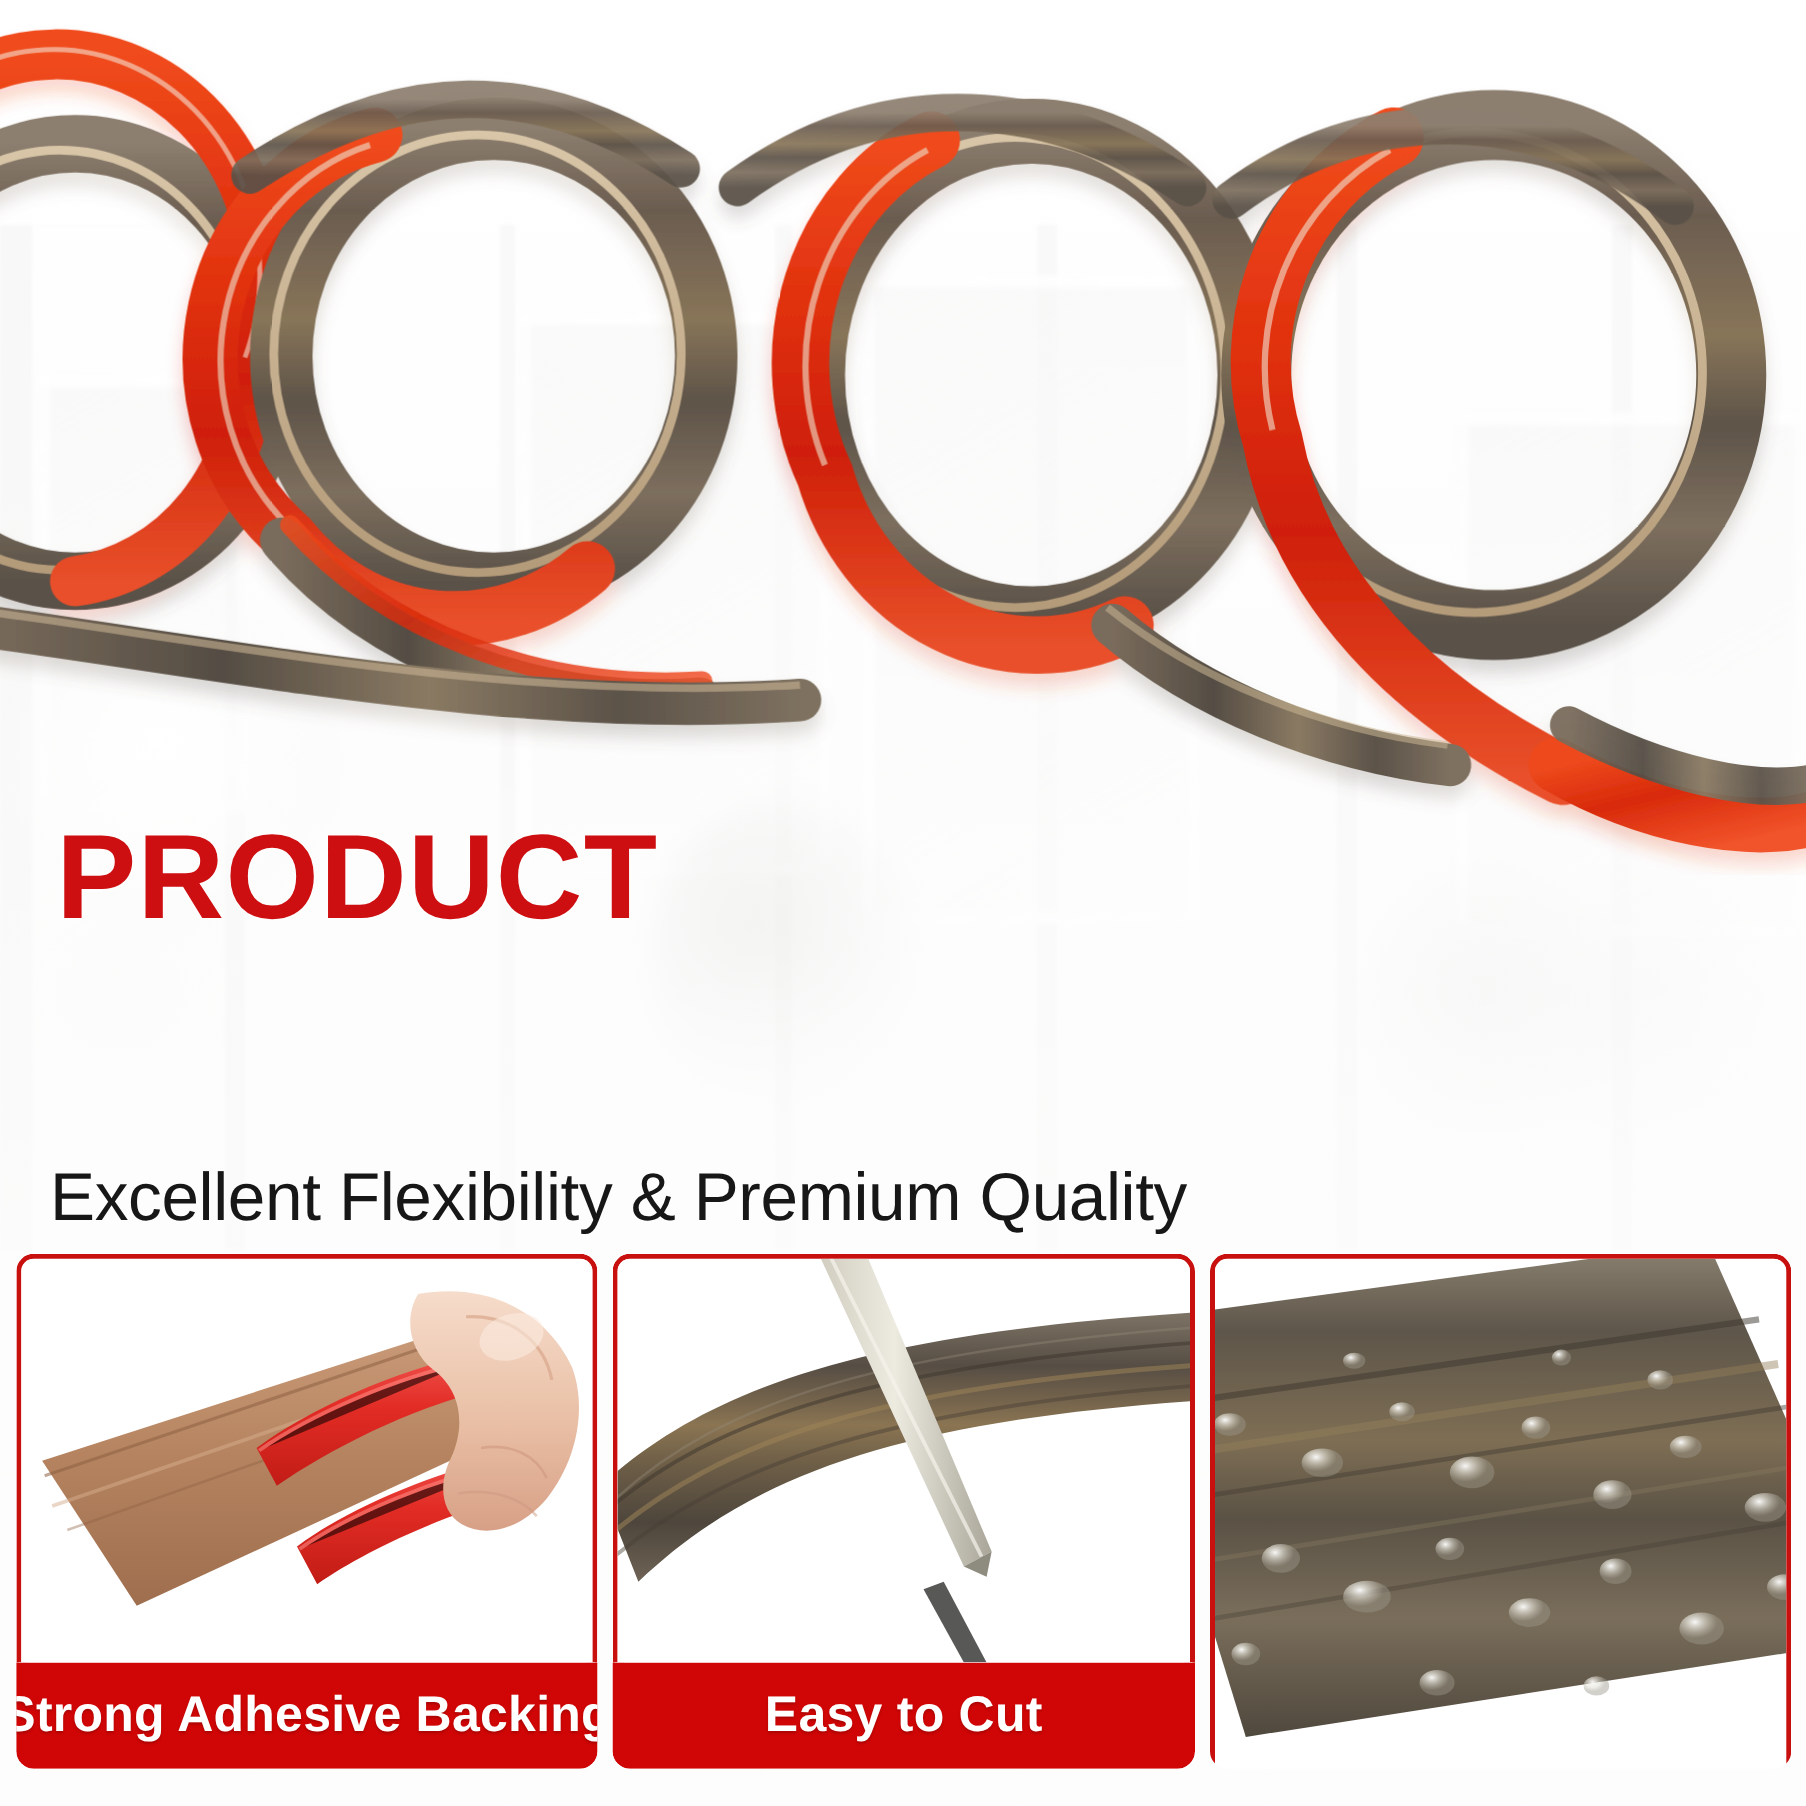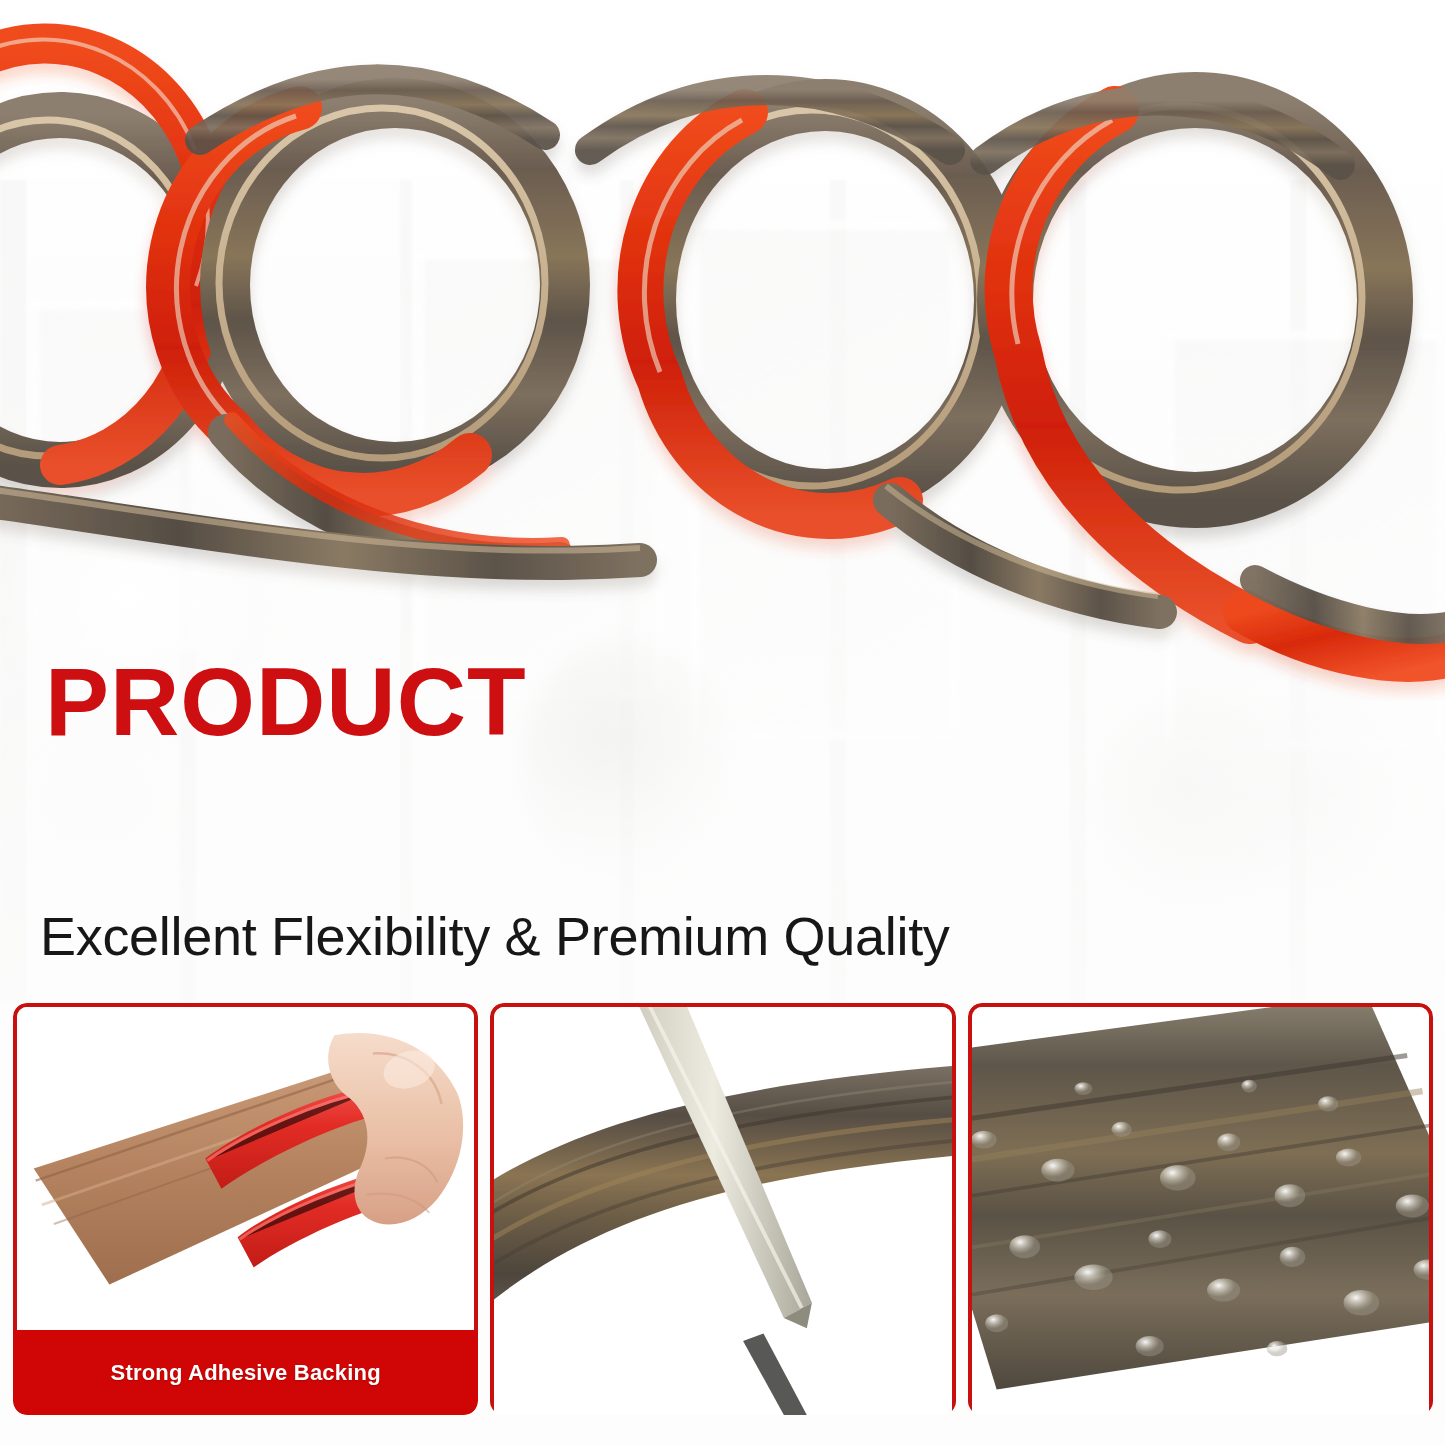--- a/index.html
+++ b/index.html
@@ -91,21 +91,21 @@
     font-weight: bold;
     line-height: .98;
     letter-spacing: 1px;
     color: #CD0F12;
     text-shadow: 0 2px 3px rgba(255,255,255,.75);
     white-space: nowrap;
   }
   .subhead {
     position: absolute;
     left: 40px;
-    top: 905px;
+    top: 927px;
     font-size: 54px;
     font-weight: normal;
     color: #171717;
     letter-spacing: -.3px;
     white-space: nowrap;
     text-shadow: 0 1px 2px rgba(255,255,255,.8);
   }
 
   
   .panels {
@@ -135,21 +135,21 @@
     overflow: hidden;
   }
   .panel-caption {
     flex: 0 0 85px;
     background: #CF0605;
     border-radius: 0 0 14px 14px;
     display: flex;
     align-items: center;
     justify-content: center;
     color: #ffffff;
-    font-size: 22px;
+    font-size: 40px;
     font-weight: bold;
     letter-spacing: .2px;
     text-shadow: 0 1px 2px rgba(0,0,0,.18);
     white-space: nowrap;
   }
   .panel-photo svg { display: block; width: 100%; height: 100%; }
 </style>
 </head>
 <body>
 
@@ -342,20 +342,21 @@
           <path d="M -4 240 C 92 160 222 118 470 100" stroke="#463F36" stroke-width="3" fill="none" opacity=".45"></path>
           <path d="M 0 192 C 86 112 216 72 470 54" stroke="#938A78" stroke-width="2" fill="none" opacity=".4"></path>
 
           <path d="M 160 -10 L 198 -10 L 300 232 L 278 244 Z" fill="url(#blade)"></path>
           <path d="M 168 -10 L 292 236" stroke="#F6F4EC" stroke-width="3" opacity=".7"></path>
           <path d="M 278 244 L 300 232 L 296 252 Z" fill="#8E8B7F"></path>
 
           <path d="M 246 262 L 262 256 L 296 320 L 278 320 Z" fill="#3B3B38" opacity=".85"></path>
         </svg>
       </div>
+      <div class="panel-caption">Easy to Cut</div>
     </div>
 
     <div class="panel">
       <div class="panel-photo">
         <svg viewBox="0 0 460 320" preserveAspectRatio="xMidYMid slice">
           <defs>
             <linearGradient id="wetWood" x1="0" y1="0" x2="0" y2="1">
               <stop offset="0%" stop-color="#8C8372"></stop>
               <stop offset="18%" stop-color="#5E564A"></stop>
               <stop offset="40%" stop-color="#7E6E54"></stop>

